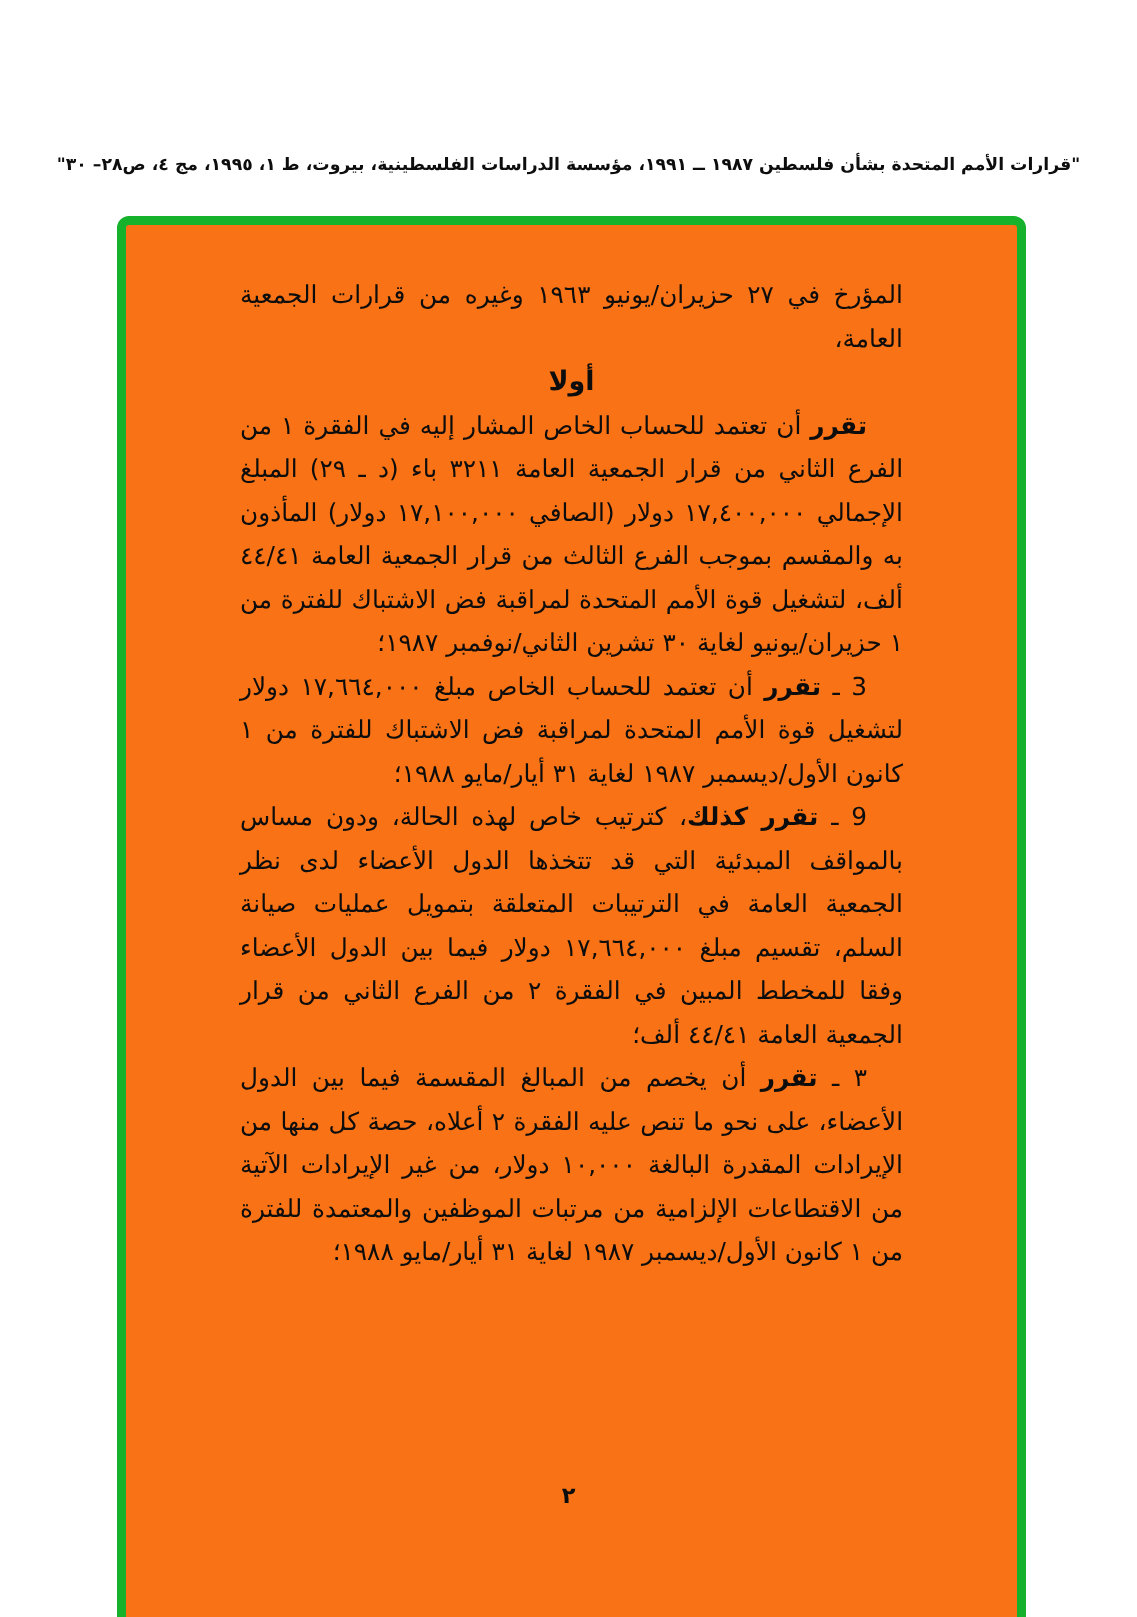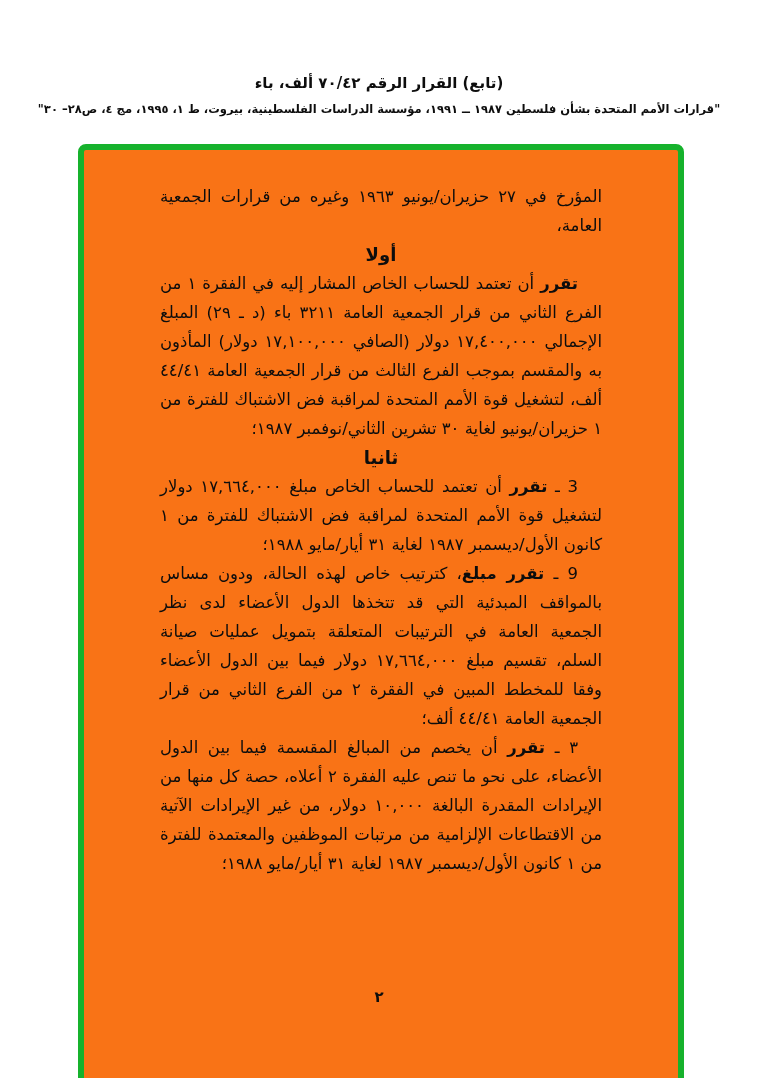--- a/index.html
+++ b/index.html
@@ -66,38 +66,36 @@
     font-weight: bold;
     font-size: 15px;
     direction: rtl;
   }
 </style>
 </head>
 <body>
 
 <div class="page">
 
-  <div class="doc-title">(تابع) القرار الرقم ٧٠/٤٢ ألف، باء</div>
 
   <div class="citation">"قرارات الأمم المتحدة بشأن فلسطين ١٩٨٧ ــ ١٩٩١، مؤسسة الدراسات الفلسطينية، بيروت، ط ١، ١٩٩٥، مج ٤، ص٢٨– ٣٠"</div>
 
   <div class="green-box">
     <div class="content">
 
       <p class="preamble">المؤرخ في ٢٧ حزيران/يونيو ١٩٦٣ وغيره من قرارات الجمعية العامة،</p>
 
       <p class="section-heading">أولا</p>
 
       <p class="para"><span class="bold">تقرر</span><span> أن تعتمد للحساب الخاص المشار إليه في الفقرة ١ من الفرع الثاني من قرار الجمعية العامة ٣٢١١ باء (د ـ ٢٩) المبلغ الإجمالي ١٧,٤٠٠,٠٠٠ دولار (الصافي ١٧,١٠٠,٠٠٠ دولار) المأذون به والمقسم بموجب الفرع الثالث من قرار الجمعية العامة ٤٤/٤١ ألف، لتشغيل قوة الأمم المتحدة لمراقبة فض الاشتباك للفترة من ١ حزيران/يونيو لغاية ٣٠ تشرين الثاني/نوفمبر ١٩٨٧؛</span></p>
 
-      <p class="section-heading">ثانيا</p>
 
       <p class="para item"><span>3 ـ </span><span class="bold">تقرر</span><span> أن تعتمد للحساب الخاص مبلغ ١٧,٦٦٤,٠٠٠ دولار لتشغيل قوة الأمم المتحدة لمراقبة فض الاشتباك للفترة من ١ كانون الأول/ديسمبر ١٩٨٧ لغاية ٣١ أيار/مايو ١٩٨٨؛</span></p>
 
-      <p class="para item"><span>9 ـ </span><span class="bold">تقرر مبلغ</span><span>، كترتيب خاص لهذه الحالة، ودون مساس بالمواقف المبدئية التي قد تتخذها الدول الأعضاء لدى نظر الجمعية العامة في الترتيبات المتعلقة بتمويل عمليات صيانة السلم، تقسيم مبلغ ١٧,٦٦٤,٠٠٠ دولار فيما بين الدول الأعضاء وفقا للمخطط المبين في الفقرة ٢ من الفرع الثاني من قرار الجمعية العامة ٤٤/٤١ ألف؛</span></p>
+      <p class="para item"><span>9 ـ </span><span class="bold">تقرر كذلك</span><span>، كترتيب خاص لهذه الحالة، ودون مساس بالمواقف المبدئية التي قد تتخذها الدول الأعضاء لدى نظر الجمعية العامة في الترتيبات المتعلقة بتمويل عمليات صيانة السلم، تقسيم مبلغ ١٧,٦٦٤,٠٠٠ دولار فيما بين الدول الأعضاء وفقا للمخطط المبين في الفقرة ٢ من الفرع الثاني من قرار الجمعية العامة ٤٤/٤١ ألف؛</span></p>
 
       <p class="para item"><span>٣ ـ </span><span class="bold">تقرر</span><span> أن يخصم من المبالغ المقسمة فيما بين الدول الأعضاء، على نحو ما تنص عليه الفقرة ٢ أعلاه، حصة كل منها من الإيرادات المقدرة البالغة ١٠,٠٠٠ دولار، من غير الإيرادات الآتية من الاقتطاعات الإلزامية من مرتبات الموظفين والمعتمدة للفترة من ١ كانون الأول/ديسمبر ١٩٨٧ لغاية ٣١ أيار/مايو ١٩٨٨؛</span></p>
 
     </div>
   </div>
 
   <div class="page-number">٢</div>
 
 </div>
 

